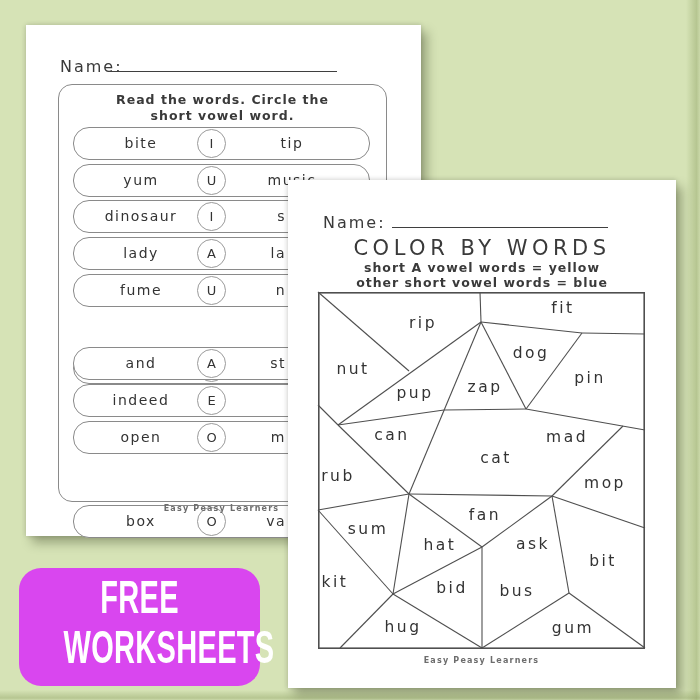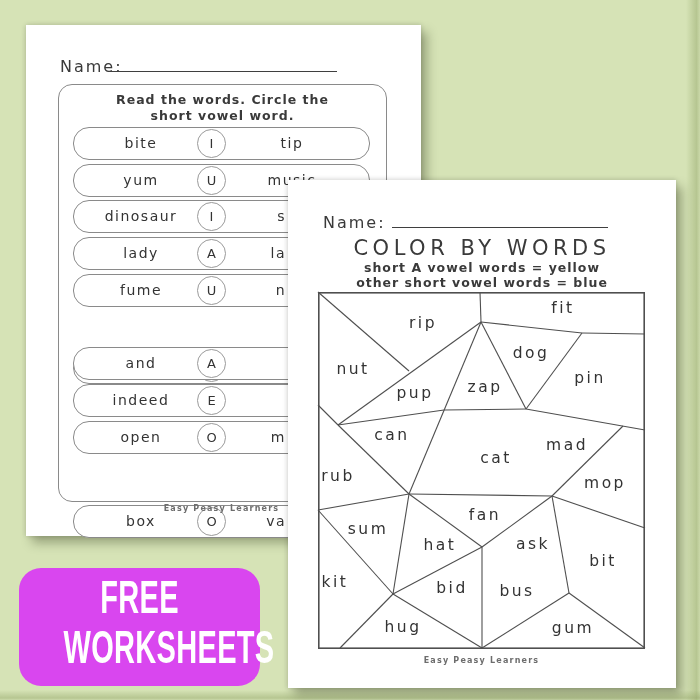--- a/index.html
+++ b/index.html
@@ -77,20 +77,21 @@
             <span class="rword frag">n</span>
           </div>
           <div class="row" style="top: 183.5px; margin-top: 40px;">
             <span class="lword">hen</span>
             <div class="circ">E</div>
             <span class="rword frag">b</span>
           </div>
           <div class="row" style="top: 220.2px;">
             <span class="lword">and</span>
             <div class="circ">A</div>
+            <span class="rword frag">st</span>
           </div>
           <div class="row" style="top: 256.9px;">
             <span class="lword">indeed</span>
             <div class="circ">E</div>
           </div>
           <div class="row" style="top: 293.6px;">
             <span class="lword">open</span>
             <div class="circ">O</div>
             <span class="rword frag">m</span>
           </div>
@@ -143,21 +144,21 @@
           <line x1="251" y1="301" x2="327" y2="356" stroke="#4f4f4f" stroke-width="1.1"></line>
         </svg>
         <span class="pword" style="left: 105px; top: 31px;">rip</span>
         <span class="pword" style="left: 245px; top: 16px;">fit</span>
         <span class="pword" style="left: 35px; top: 77px;">nut</span>
         <span class="pword" style="left: 213px; top: 61px;">dog</span>
         <span class="pword" style="left: 97px; top: 101px;">pup</span>
         <span class="pword" style="left: 167px; top: 95px;">zap</span>
         <span class="pword" style="left: 272px; top: 86px;">pin</span>
         <span class="pword" style="left: 74px; top: 143px;">can</span>
-        <span class="pword" style="left: 249px; top: 153px; text-align: center;">mad</span>
+        <span class="pword" style="left: 249px; top: 145px; text-align: center;">mad</span>
         <span class="pword" style="left: 178px; top: 166px;">cat</span>
         <span class="pword" style="left: 20px; top: 184px;">rub</span>
         <span class="pword" style="left: 287px; top: 191px;">mop</span>
         <span class="pword" style="left: 50px; top: 237px;">sum</span>
         <span class="pword" style="left: 167px; top: 223px;">fan</span>
         <span class="pword" style="left: 122px; top: 253px;">hat</span>
         <span class="pword" style="left: 215px; top: 252px;">ask</span>
         <span class="pword" style="left: 285px; top: 269px;">bit</span>
         <span class="pword" style="left: 17px; top: 290px;">kit</span>
         <span class="pword" style="left: 134px; top: 296px;">bid</span>

